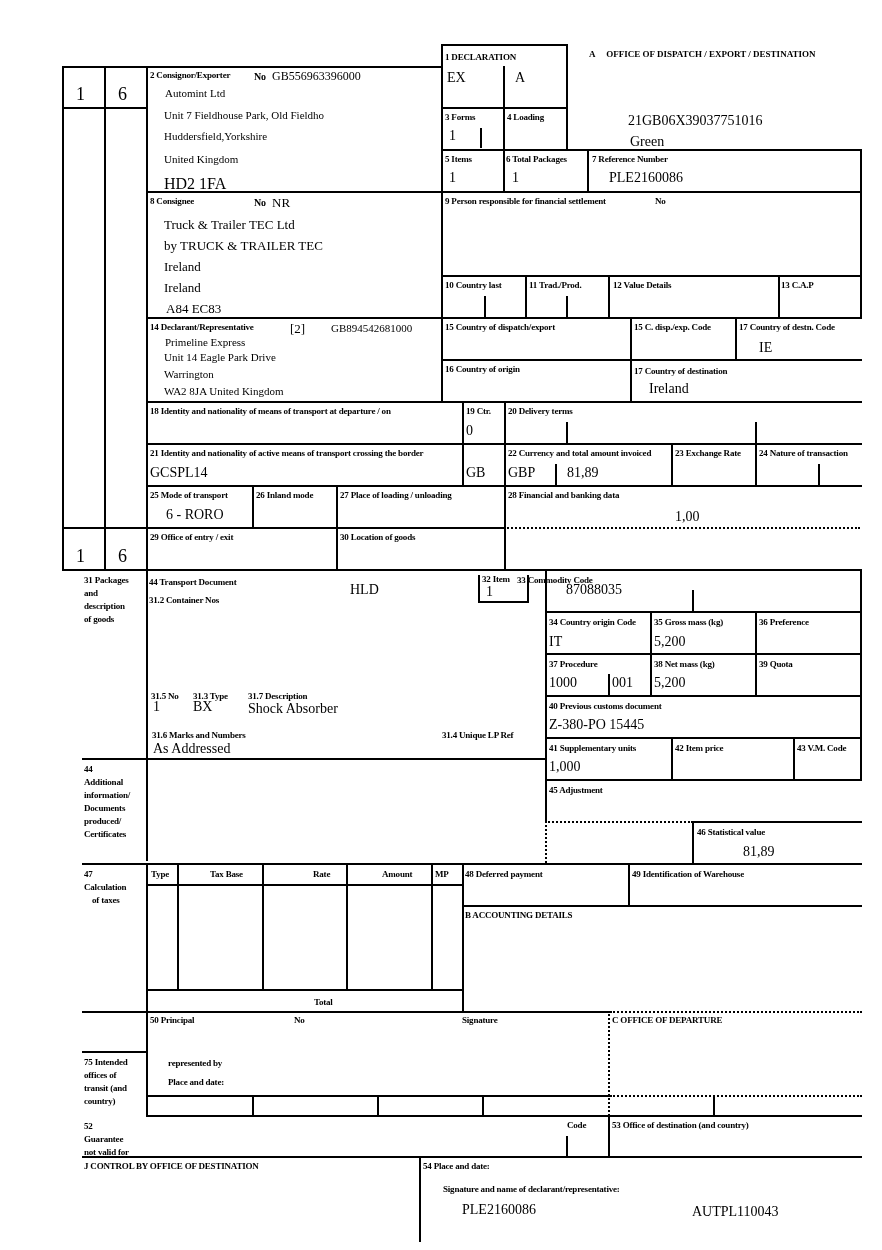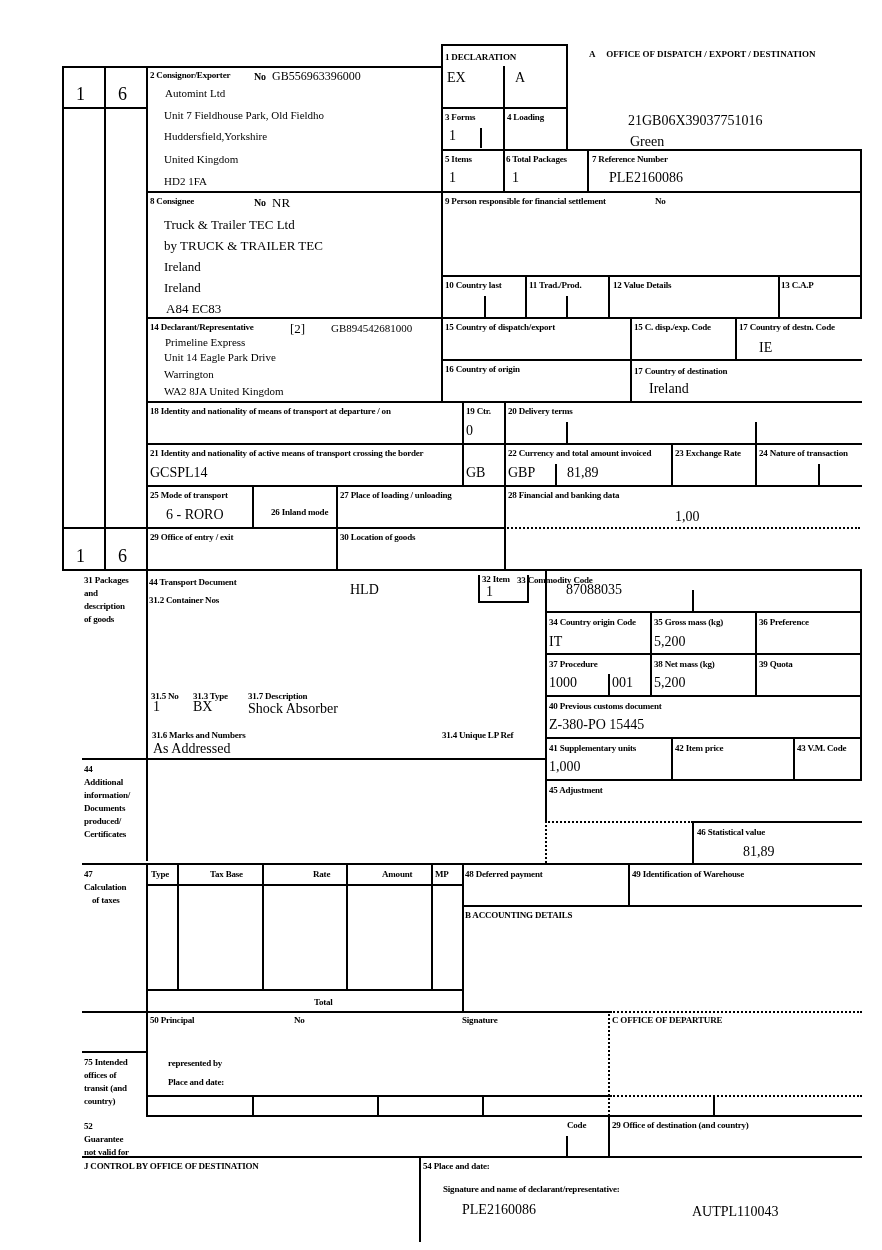--- a/index.html
+++ b/index.html
@@ -138,21 +138,21 @@
 <span class="t big" style="left:76px;top:547px;">1</span>
 <span class="t big" style="left:118px;top:547px;">6</span>
 
 <span class="t lbl" style="left:150px;top:71px;">2 Consignor/Exporter</span>
 <span class="t lbl" style="left:254px;top:72px;font-size:10px;">No</span>
 <span class="t" style="left:272px;top:70px;font-size:12px;">GB556963396000</span>
 <span class="t" style="left:165px;top:88px;font-size:11px;">Automint Ltd</span>
 <span class="t" style="left:164px;top:110px;font-size:11px;">Unit 7 Fieldhouse Park, Old Fieldho</span>
 <span class="t" style="left:164px;top:131px;font-size:11px;">Huddersfield,Yorkshire</span>
 <span class="t" style="left:164px;top:154px;font-size:11px;">United Kingdom</span>
-<span class="t" style="left:164px;top:176px;font-size:11px;">HD2 1FA</span>
+<span class="t" style="left:164px;top:176px;font-size:16px;">HD2 1FA</span>
 
 <span class="t lbl" style="left:445px;top:113px;">3 Forms</span>
 <span class="t val" style="left:449px;top:129px;">1</span>
 <span class="t lbl" style="left:507px;top:113px;">4 Loading</span>
 <span class="t lbl" style="left:445px;top:155px;">5 Items</span>
 <span class="t val" style="left:449px;top:171px;">1</span>
 <span class="t lbl" style="left:506px;top:155px;">6 Total Packages</span>
 <span class="t val" style="left:512px;top:171px;">1</span>
 <span class="t lbl" style="left:592px;top:155px;">7 Reference Number</span>
 <span class="t val" style="left:609px;top:171px;">PLE2160086</span>
@@ -200,21 +200,21 @@
 <span class="t val" style="left:466px;top:466px;">GB</span>
 <span class="t lbl" style="left:508px;top:449px;">22 Currency and total amount invoiced</span>
 <span class="t val" style="left:508px;top:466px;">GBP</span>
 <span class="t val" style="left:567px;top:466px;">81,89</span>
 <span class="t lbl" style="left:675px;top:449px;">23 Exchange Rate</span>
 <span class="t val" style="left:675px;top:466px;margin-top:44px;">1,00</span>
 <span class="t lbl" style="left:759px;top:449px;">24 Nature of transaction</span>
 
 <span class="t lbl" style="left:150px;top:491px;">25 Mode of transport</span>
 <span class="t val" style="left:166px;top:508px;">6 - RORO</span>
-<span class="t lbl" style="left:256px;top:508px;margin-left:15px;">26 Inland mode</span>
+<span class="t lbl" style="left:256px;top:491px;">26 Inland mode</span>
 <span class="t lbl" style="left:340px;top:491px;">27 Place of loading / unloading</span>
 <span class="t lbl" style="left:508px;top:491px;">28 Financial and banking data</span>
 
 <span class="t lbl" style="left:150px;top:533px;">29 Office of entry / exit</span>
 <span class="t lbl" style="left:340px;top:533px;">30 Location of goods</span>
 <span class="t val" style="left:350px;top:583px;">HLD</span>
 
 <span class="t lbl" style="left:84px;top:576px;">31 Packages</span>
 <span class="t lbl" style="left:84px;top:589px;">and</span>
 <span class="t lbl" style="left:84px;top:602px;">description</span>
@@ -286,19 +286,19 @@
 
 <span class="t lbl" style="left:84px;top:1058px;">75 Intended</span>
 <span class="t lbl" style="left:84px;top:1071px;">offices of</span>
 <span class="t lbl" style="left:84px;top:1084px;">transit (and</span>
 <span class="t lbl" style="left:84px;top:1097px;">country)</span>
 
 <span class="t lbl" style="left:84px;top:1122px;">52</span>
 <span class="t lbl" style="left:84px;top:1135px;">Guarantee</span>
 <span class="t lbl" style="left:84px;top:1148px;text-decoration:underline;">not valid for</span>
 <span class="t lbl" style="left:567px;top:1121px;">Code</span>
-<span class="t lbl" style="left:612px;top:1121px;">29 Office of destination (and country)</span>
+<span class="t lbl" style="left:612px;top:1121px;">53 Office of destination (and country)</span>
 
 <span class="t lbl" style="left:84px;top:1162px;">J CONTROL BY OFFICE OF DESTINATION</span>
 <span class="t lbl" style="left:423px;top:1162px;">54 Place and date:</span>
 <span class="t lbl" style="left:443px;top:1185px;">Signature and name of declarant/representative:</span>
 <span class="t val" style="left:462px;top:1203px;">PLE2160086</span>
 <span class="t val" style="left:692px;top:1205px;">AUTPL110043</span>
 
 </body></html>

